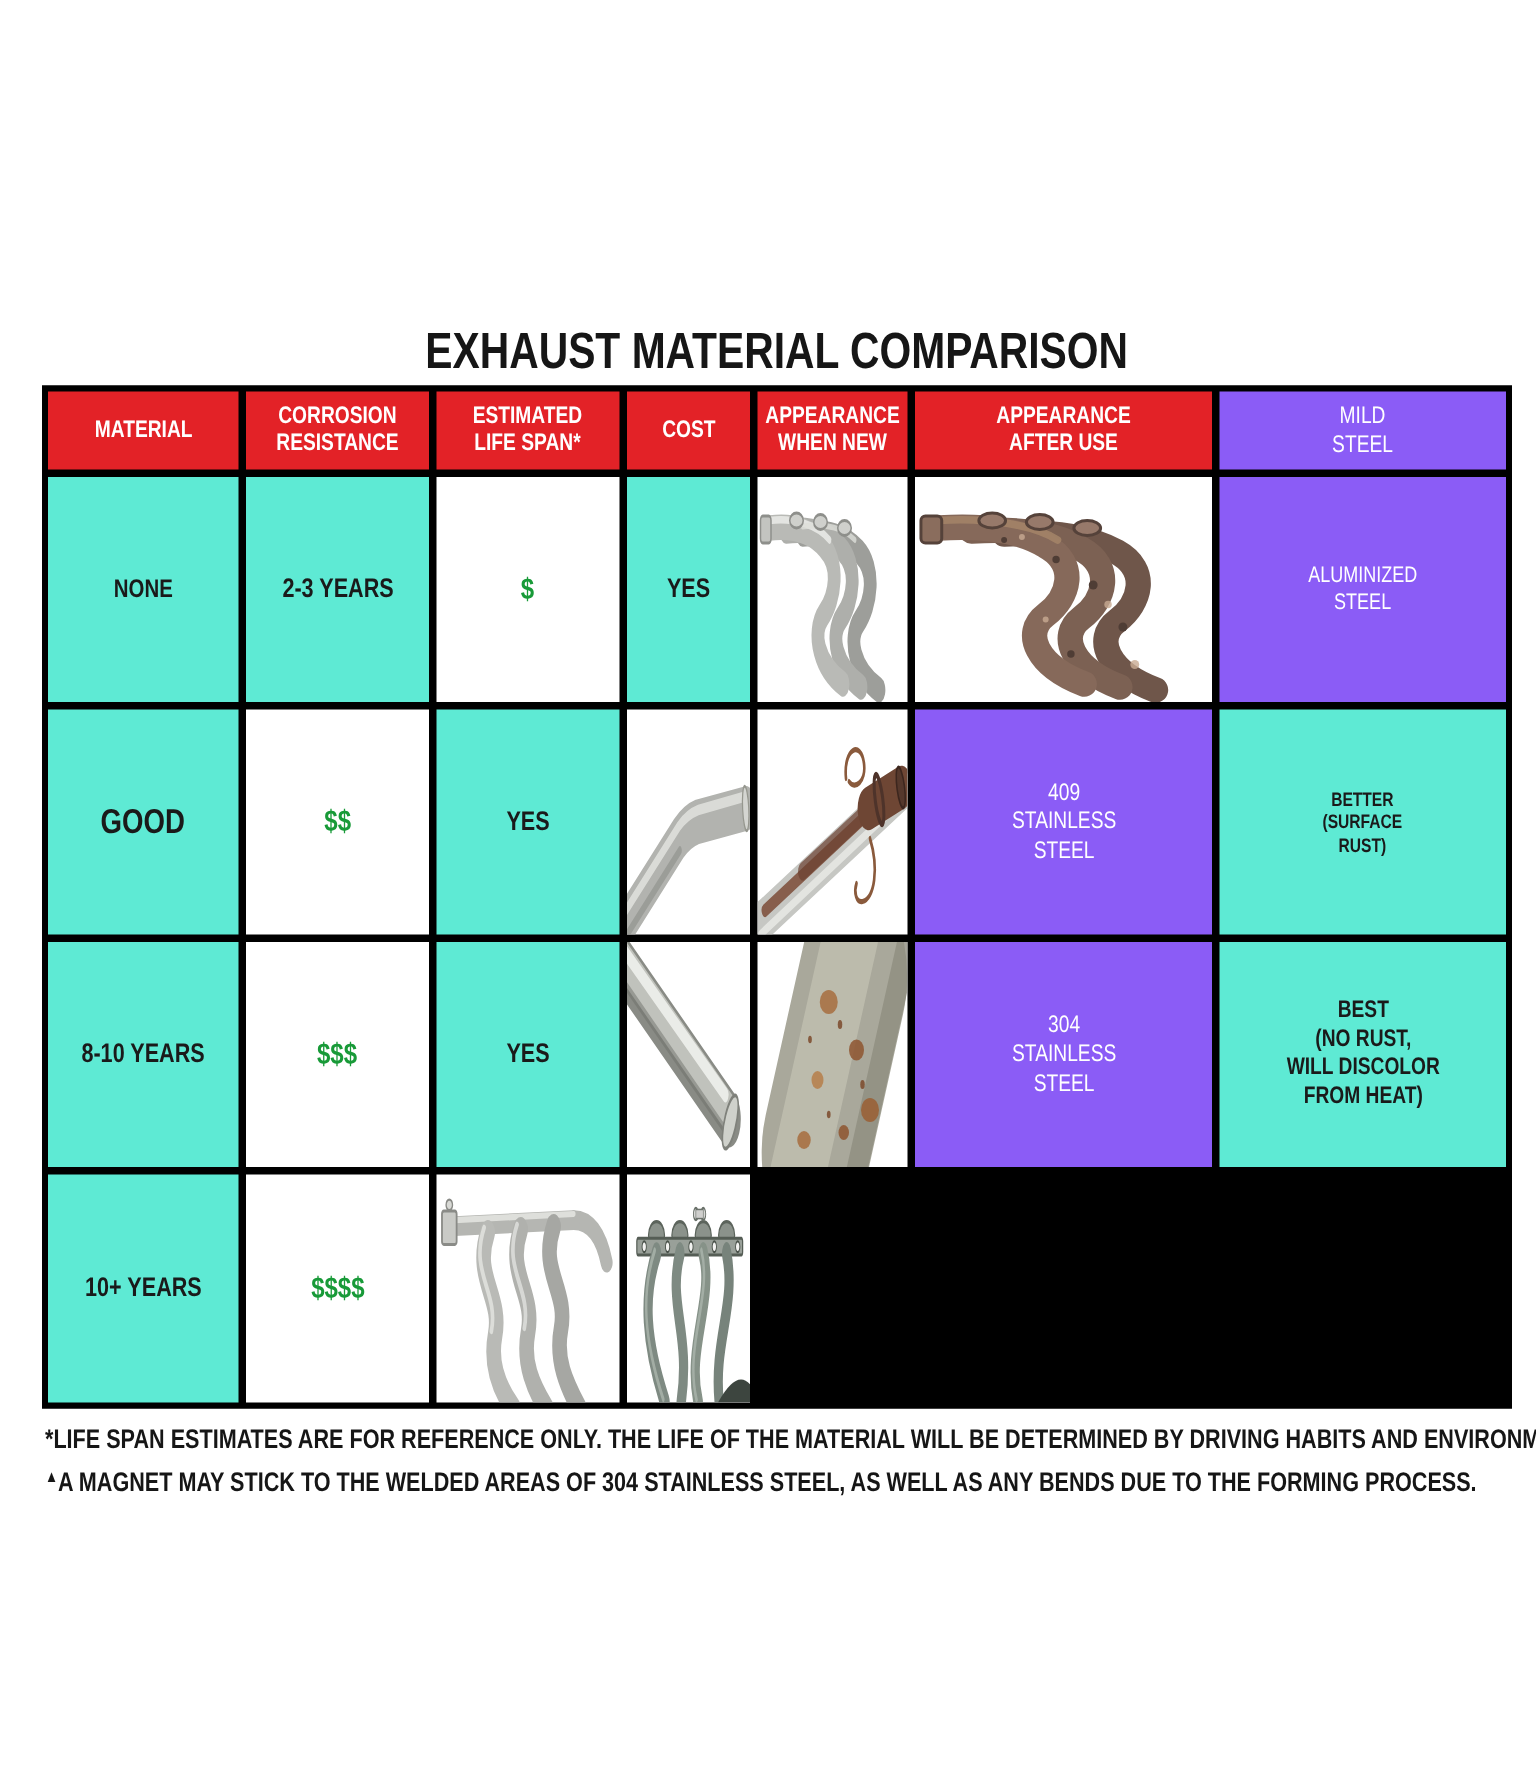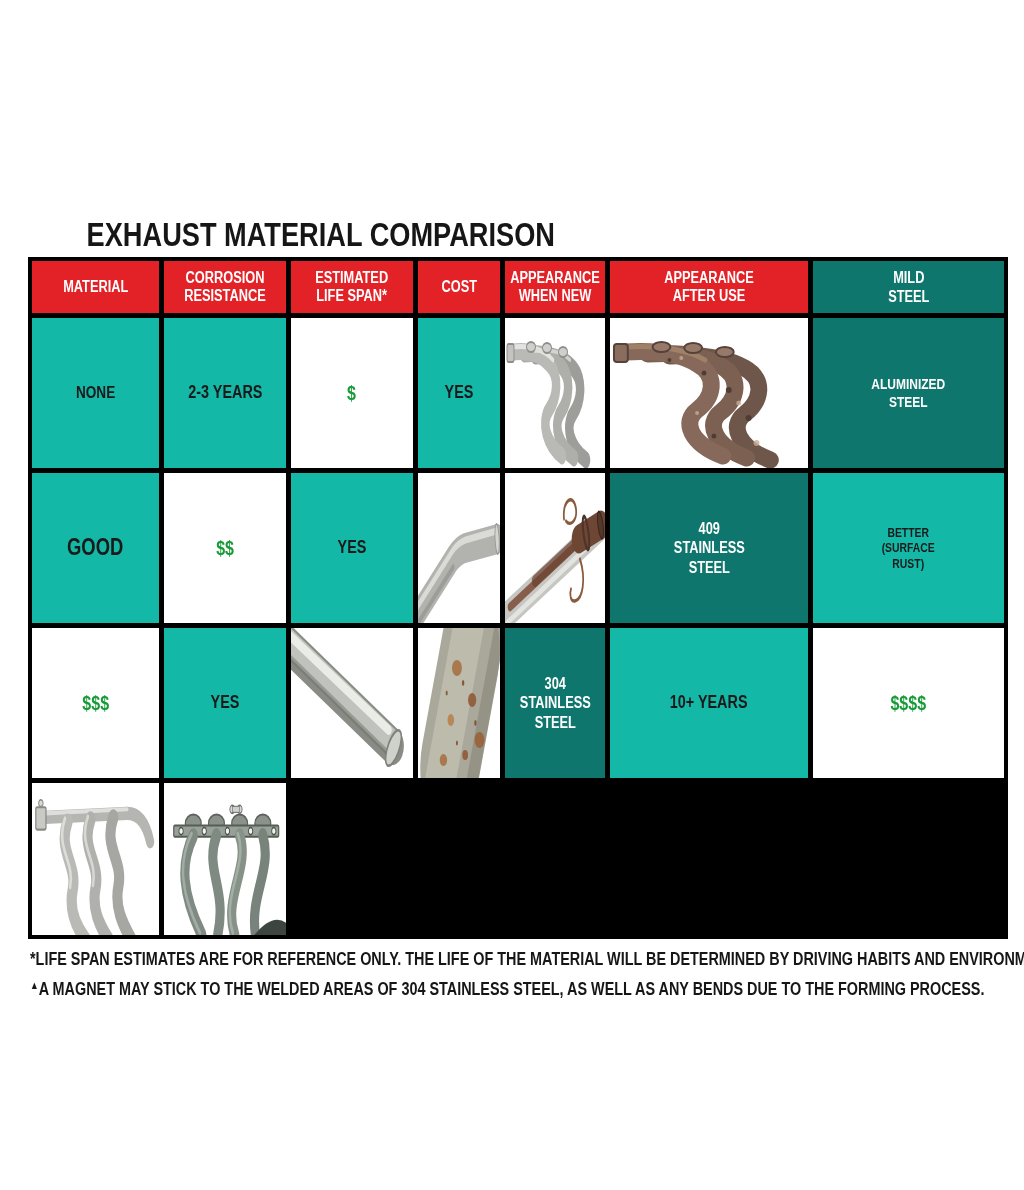--- a/index.html
+++ b/index.html
@@ -3,34 +3,34 @@
 <meta charset="utf-8">
 <style>
   html,body{margin:0;padding:0;}
   body{
     width:1024px;height:1190px;position:relative;background:#ffffff;
     font-family:"Liberation Sans", sans-serif;overflow:hidden;
   }
   .cx{display:inline-block;transform:scaleX(0.8);transform-origin:50% 50%;white-space:pre-line;}
   #title{
     position:absolute;left:28px;top:212px;width:980px;height:44px;
-    font-size:34px;font-weight:bold;color:#161616;
+    text-align:center;font-size:34px;font-weight:bold;color:#161616;
     line-height:44px;letter-spacing:0px;
   }
   #tbl{
     position:absolute;left:28px;top:257px;
     display:grid;
     grid-template-columns:127px 122px 122px 82px 100px 198px 191px;
     grid-template-rows:52px 150px 150px 150px 152px;
     gap:5px;background:#000;border:4px solid #000;
   }
   .cell{display:flex;align-items:center;justify-content:center;text-align:center;overflow:hidden;}
   .hdr{background:#e32227;color:#fff;font-weight:bold;font-size:16px;line-height:1.12;}
-  .mat{background:#0f766e;color:#fff;font-weight:bold;font-size:16px;line-height:1.2;}
-  .txt{background:#14b8a6;color:#1a1a1a;font-weight:bold;font-size:18px;line-height:1.18;}
+  .mat{background:#8b5cf6;color:#fff;font-weight:normal;font-size:16px;line-height:1.2;}
+  .txt{background:#5eead4;color:#1a1a1a;font-weight:bold;font-size:18px;line-height:1.18;}
   .cost{background:#fff;color:#189a38;font-weight:bold;font-size:20px;}
   .photo{background:#fff;padding:0;}
   .photo svg{display:block;width:100%;height:100%;}
   sup.mag{font-size:10px;vertical-align:7px;}
   #footnotes{position:absolute;left:30px;top:946px;width:980px;color:#161616;}
   .fn-line{font-size:18px;font-weight:bold;line-height:26px;transform:scaleX(0.8);transform-origin:0 50%;white-space:nowrap;}
   .fn-marker{display:inline-block;}
   .fn-marker.tri{font-size:11px;vertical-align:6px;}
 </style>
 </head>
@@ -164,20 +164,23 @@
   <div class="cell mat">
       <span class="cx">409
 STAINLESS
 STEEL</span>
     </div>
   <div class="cell txt" style="font-size:13px">
       <span class="cx">BETTER
 (SURFACE
 RUST)</span>
     </div>
+  <div class="cell txt">
+      <span class="cx">8-10 YEARS</span>
+    </div>
   <div class="cell cost">
       <span class="cx">$$$</span>
     </div>
   <div class="cell txt">
       <span class="cx"><span>YES</span><sup class="mag"></sup></span>
     </div>
   <div class="cell photo">
     <svg viewBox="0 0 200 150" preserveAspectRatio="none">
       <g fill="none" stroke-linecap="round">
         <path d="M-6,16 L166,118" stroke="#898b85" stroke-width="38"></path>
@@ -207,20 +210,26 @@
         <circle cx="140" cy="95" r="3" fill="#7c4a2b"></circle>
         <circle cx="95" cy="115" r="2.5" fill="#7c4a2b"></circle>
       </g>
     </svg>
   </div>
 
   <div class="cell mat">
       <span class="cx">304
 STAINLESS
 STEEL</span>
+    </div>
+  <div class="cell txt" style="font-size:16px">
+      <span class="cx">BEST
+(NO RUST,
+WILL DISCOLOR
+FROM HEAT)</span>
     </div>
   <div class="cell txt">
       <span class="cx">10+ YEARS</span>
     </div>
   <div class="cell cost">
       <span class="cx">$$$$</span>
     </div>
   <div class="cell photo">
     <svg viewBox="0 0 200 150" preserveAspectRatio="none">
       <g fill="none" stroke-linecap="round">

